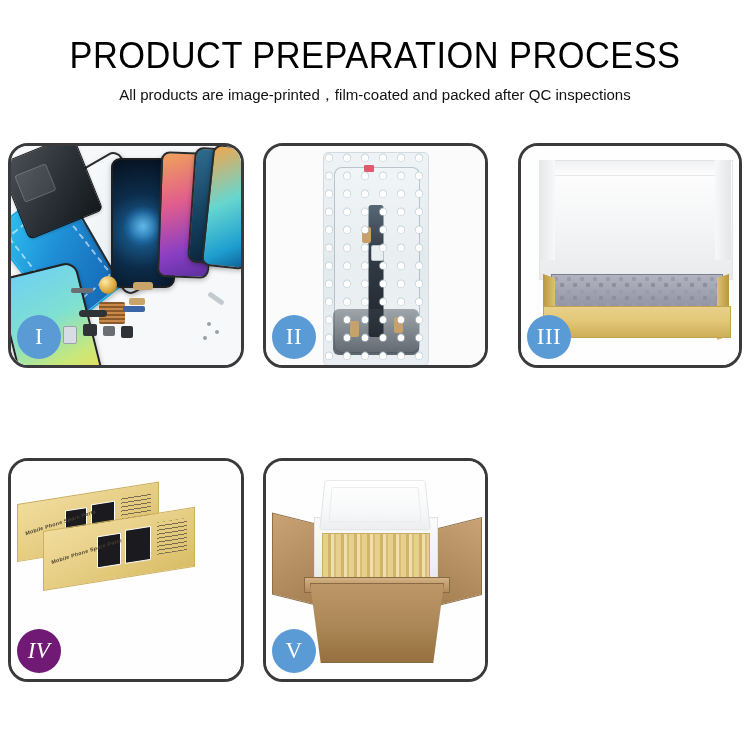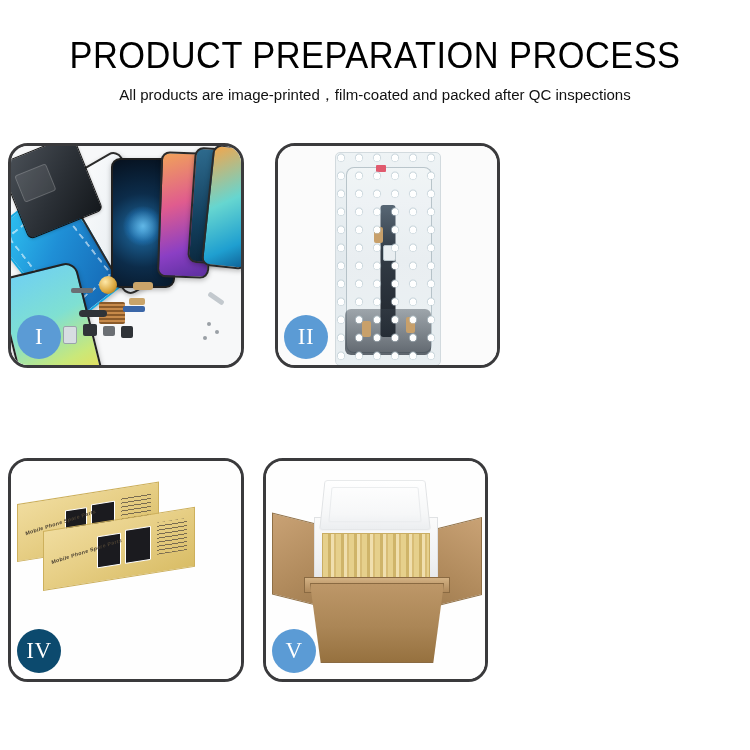--- a/index.html
+++ b/index.html
@@ -318,38 +318,51 @@
       <div class="chip-dark" style="left:110px;top:180px;width:12px;height:12px;border-radius:2px;"></div>
       <div class="chip" style="left:52px;top:180px;width:12px;height:16px;border-radius:2px;background:#d7dde2;border:1px solid #9aa3ab;"></div>
       <div class="screw" style="left:196px;top:176px;"></div>
       <div class="screw" style="left:204px;top:184px;"></div>
       <div class="screw" style="left:192px;top:190px;"></div>
       <div class="chip" style="left:196px;top:150px;width:18px;height:5px;transform:rotate(35deg);background:#c3c9ce;"></div>
     </div>
     <div class="badge" style="background:#5b9bd5;">I</div>
   </div>
 
-  <div class="card" style="left:275px;top:143px;width:225px;height:225px;">
+  <div class="card" style="left:263px;top:143px;width:225px;height:225px;">
     <div class="scene">
       <div class="c2bg"></div>
       <div class="bubblebag">
         <div class="bag-inner"></div>
         <div class="screen-dark"></div>
         <div class="conn-white"></div>
         <div class="screen-blob"></div>
         <div class="tab-tan" style="left:38px;top:74px;"></div>
         <div class="tab-tan" style="left:26px;top:168px;"></div>
         <div class="tab-tan" style="left:70px;top:164px;"></div>
         <div class="red-label"></div>
         <div class="bubbles"></div>
       </div>
     </div>
     <div class="badge" style="background:#5b9bd5;">II</div>
   </div>
 
+  <div class="card" style="left:518px;top:143px;width:224px;height:225px;">
+    <div class="scene">
+      <div class="c3bg"></div>
+      <div class="tray-lid"></div>
+      <div class="tray-lid-fold-l"></div>
+      <div class="tray-lid-fold-r"></div>
+      <div class="tray-foam"></div>
+      <div class="tray-side-l"></div>
+      <div class="tray-side-r"></div>
+      <div class="tray-front"></div>
+    </div>
+    <div class="badge" style="background:#5b9bd5;">III</div>
+  </div>
 
   <div class="card" style="left:8px;top:458px;width:236px;height:224px;">
     <div class="scene">
       <div class="c4bg"></div>
 
       <div class="kbox" style="left:6px;top:32px;width:140px;height:56px;transform:skewY(-9deg);">
         <div class="top"></div>
         <div class="kb-img" style="left:48px;top:14px;width:20px;height:28px;"></div>
         <div class="kb-img" style="left:74px;top:12px;width:22px;height:30px;"></div>
         <div class="kb-lines" style="left:104px;top:10px;width:30px;height:30px;"></div>
@@ -365,21 +378,21 @@
         <div class="kb-img" style="left:54px;top:14px;width:22px;height:30px;"></div>
         <div class="kb-img" style="left:82px;top:12px;width:24px;height:32px;"></div>
         <div class="kb-lines" style="left:114px;top:10px;width:30px;height:32px;"></div>
         <div class="kb-label" style="left:8px;top:24px;transform:rotate(-9deg);">Mobile Phone Spare Parts</div>
       </div>
       <div class="kbox side" style="left:34px;top:110px;width:150px;height:15px;transform:skewY(-9deg);"></div>
       <div class="kbox side" style="left:34px;top:136px;width:150px;height:15px;transform:skewY(-9deg);"></div>
       <div class="kbox side" style="left:34px;top:162px;width:150px;height:15px;transform:skewY(-9deg);"></div>
       <div class="kbox side" style="left:34px;top:188px;width:150px;height:15px;transform:skewY(-9deg);"></div>
     </div>
-    <div class="badge" style="background:#0c4a6e;">IV</div>
+    <div class="badge" style="background:#701a75;font-style:italic;">IV</div>
   </div>
 
   <div class="card" style="left:263px;top:458px;width:225px;height:224px;">
     <div class="scene">
       <div class="c5bg"></div>
       <div class="flap-l"></div>
       <div class="flap-r"></div>
       <div class="foam-box"></div>
       <div class="inner-boxes"></div>
       <div class="foam-lid"></div>

